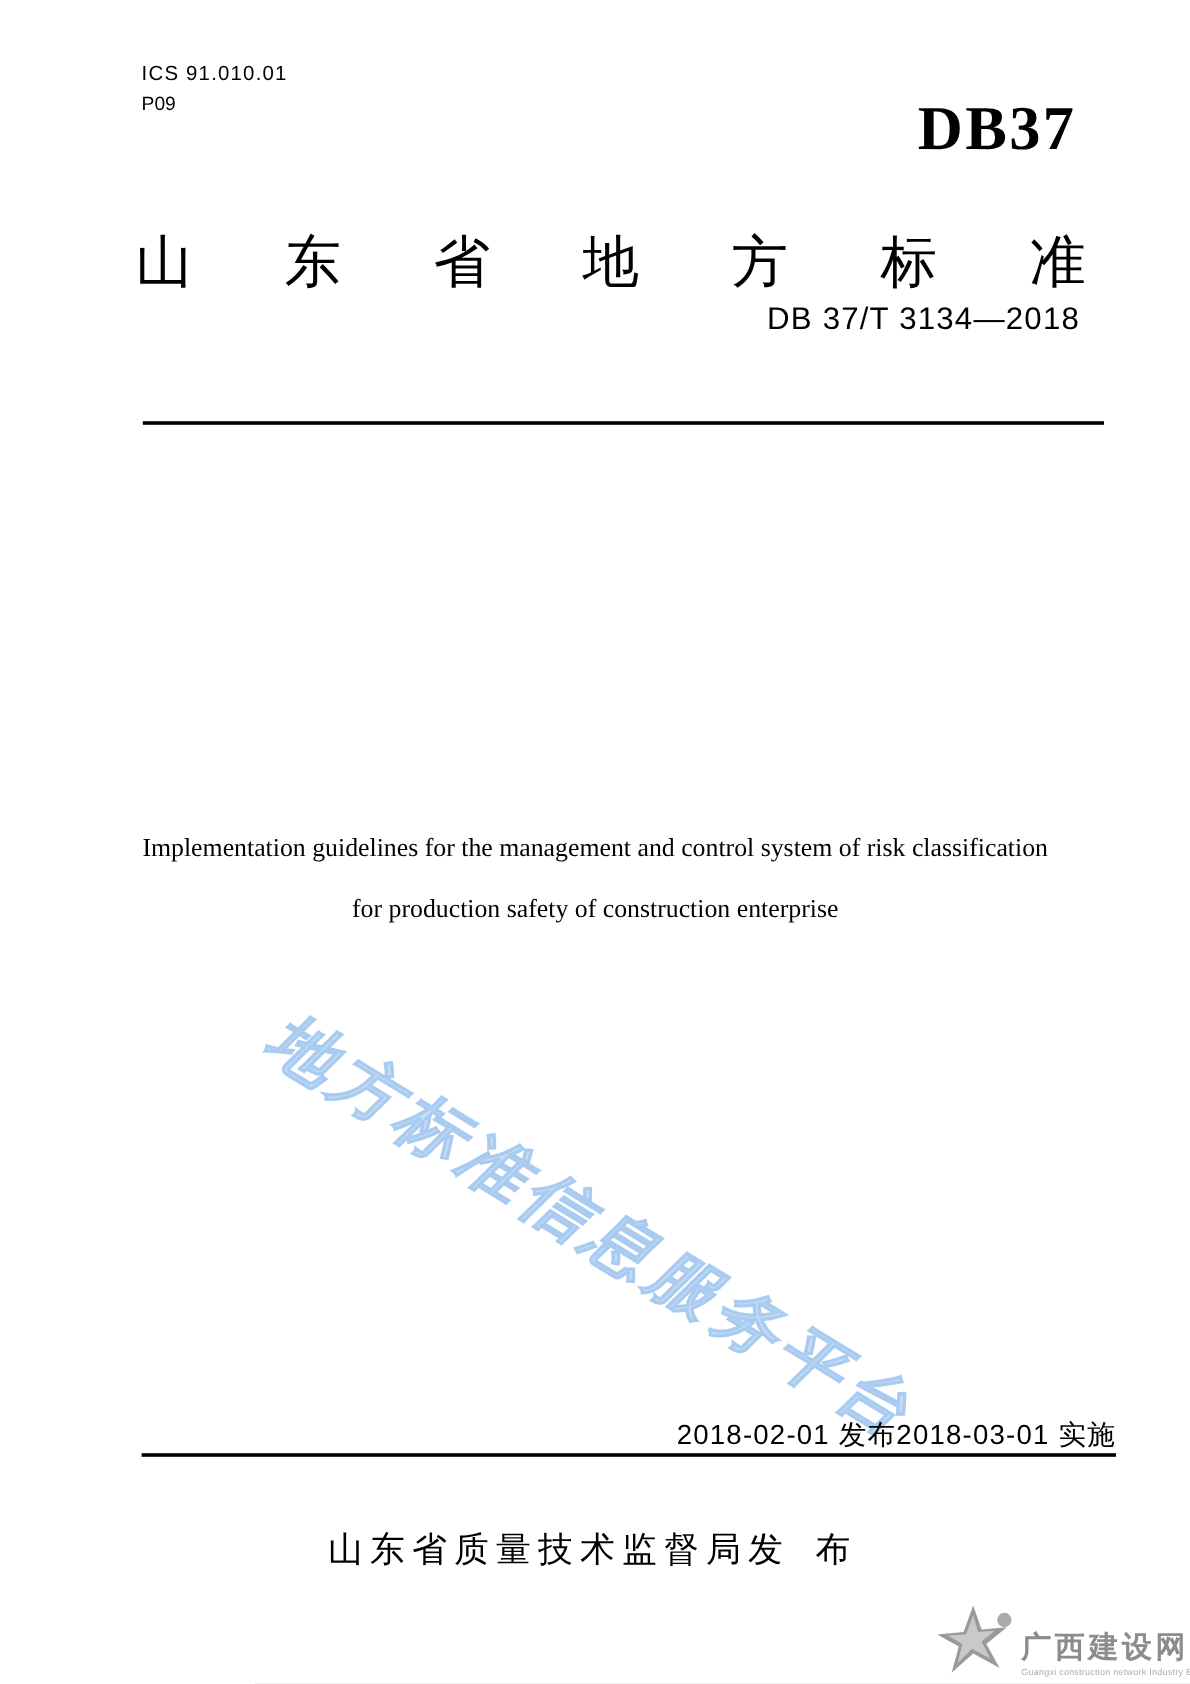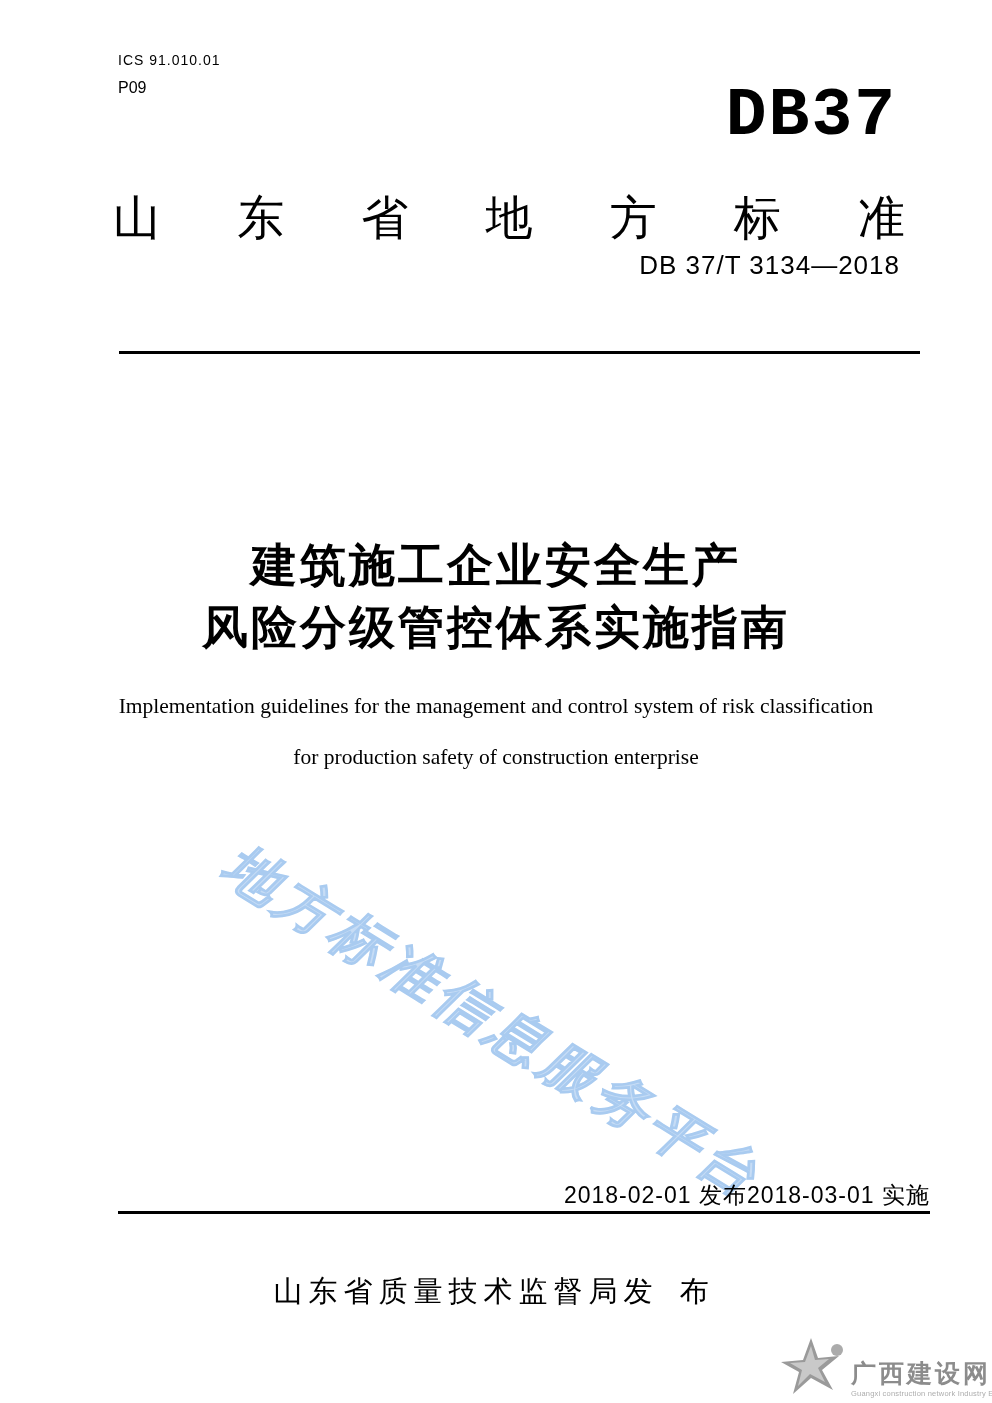--- a/index.html
+++ b/index.html
@@ -11,30 +11,30 @@
     margin: 0 auto;
     background: #ffffff;
     overflow: hidden;
     font-family: "Liberation Sans", sans-serif;
     color: #000;
   }
 
   
   .ics-code {
     position: absolute; left: 118px; top: 52px;
-    font-size: 14px; letter-spacing: 1px; text-align: center;
+    font-size: 17px; letter-spacing: 1px; text-align: center;
   }
   .class-code {
     position: absolute; left: 118px; top: 79px;
     font-size: 16px;
   }
   .db-logo {
     position: absolute; right: 95px; top: 82px;
-    font-family: Liberation Mono, monospace;
-    font-size: 68px; font-weight: bold; letter-spacing: 2px;
+    font-family: Liberation Serif, serif;
+    font-size: 52px; font-weight: bold; letter-spacing: 2px;
     line-height: 1;
   }
   .standard-name {
     position: absolute; left: 113px; top: 190px; width: 792px;
     display: flex; justify-content: space-between;
     font-size: 47px; line-height: 1.2;
   }
   .standard-number {
     position: absolute; right: 92px; top: 250px;
     font-size: 26px; letter-spacing: 1px;
@@ -116,24 +116,20 @@
     <span>地</span>
     <span>方</span>
     <span>标</span>
     <span>准</span>
   </div>
 
   <div class="standard-number">DB 37/T 3134—2018</div>
 
   <div class="rule top-rule"></div>
 
-  <h1 class="title-zh">
-    <div>建筑施工企业安全生产</div>
-    <div>风险分级管控体系实施指南</div>
-  </h1>
 
   <p class="title-en">Implementation guidelines for the management and control system of risk classification for production safety of construction enterprise</p>
 
   <div class="watermark">地方标准信息服务平台</div>
 
   <div class="dates-row">
     <span>2018-02-01 发布</span>
     <span>2018-03-01 实施</span>
   </div>
 

